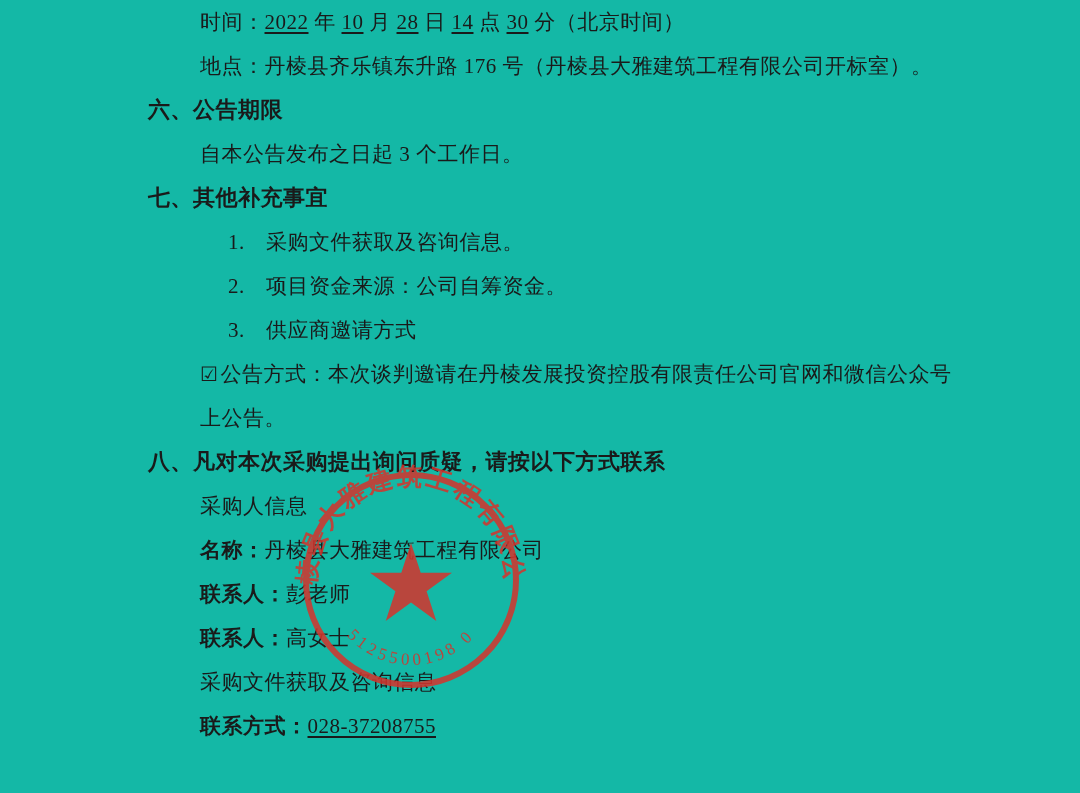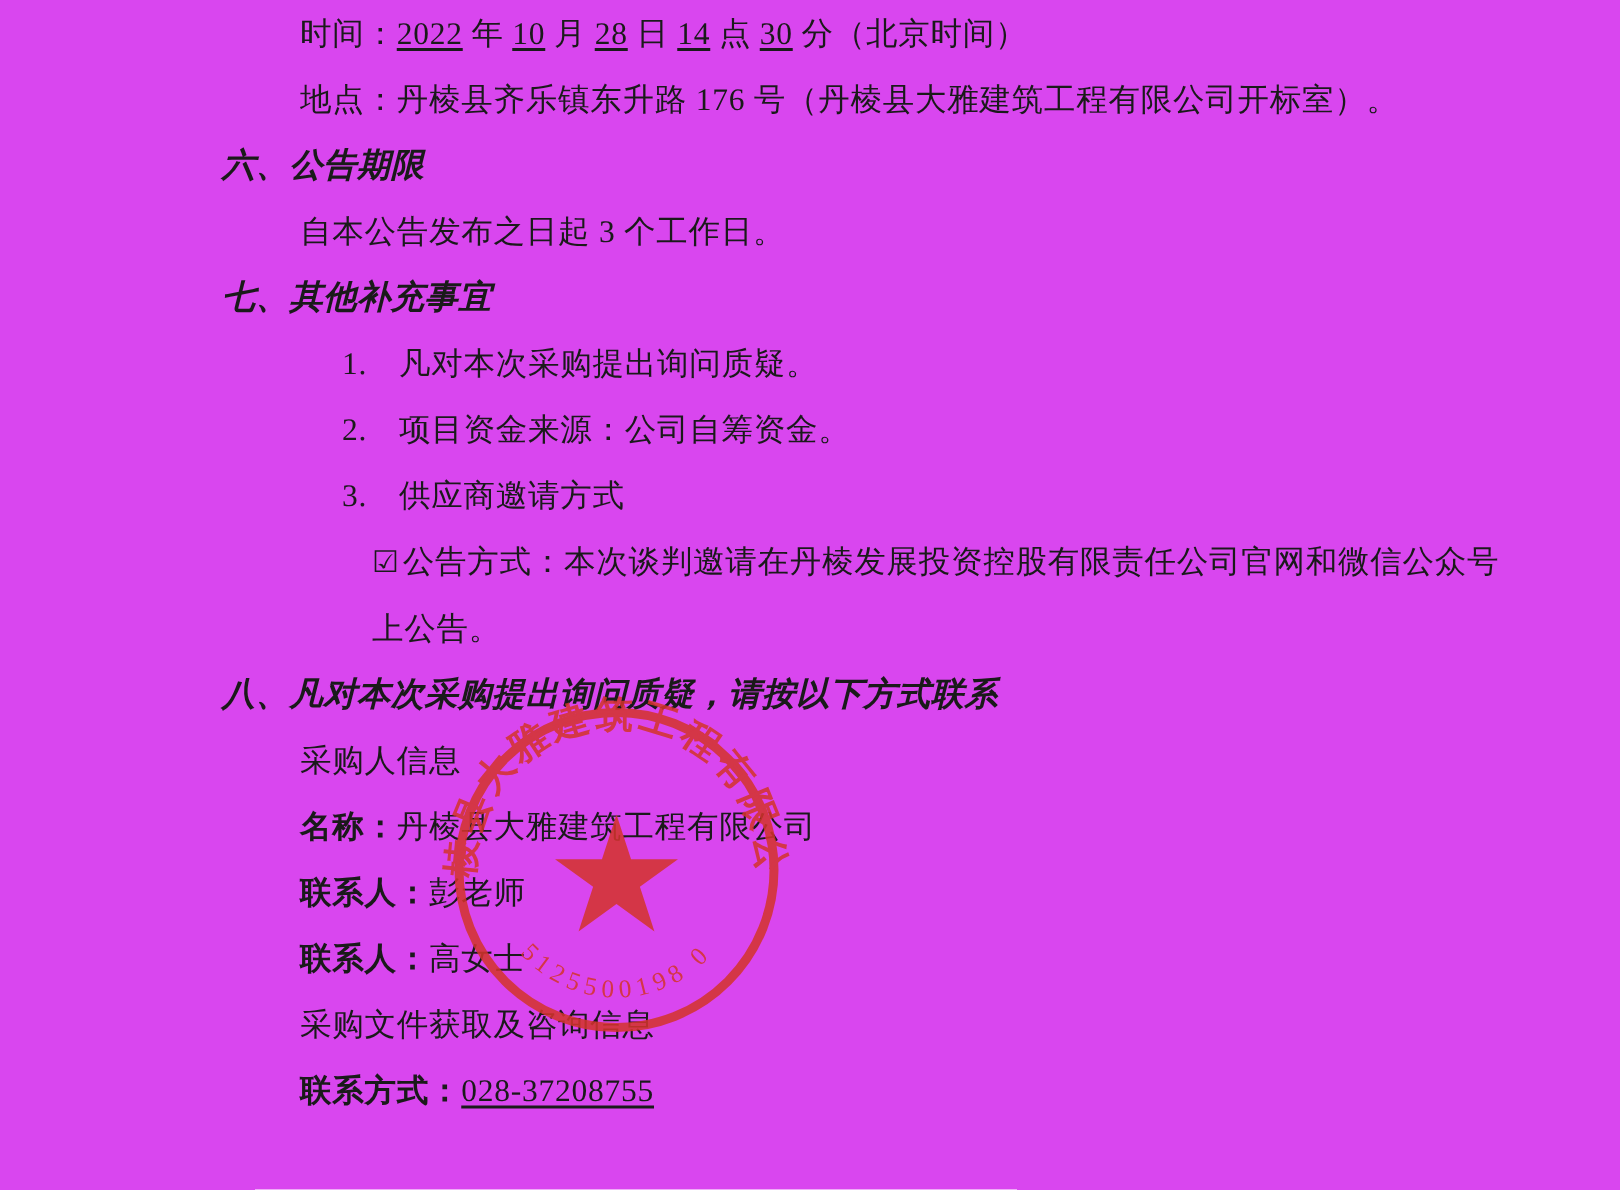--- a/index.html
+++ b/index.html
@@ -11,53 +11,52 @@
     width: 1080px;
     height: 793px;
     position: relative;
     overflow: hidden;
     font-family: "Liberation Serif", "DejaVu Serif", serif;
     color: #1a1a1a;
   }
   .page {
     position: absolute;
     inset: 0;
-    background: #d946ef;
+    background: #14b8a6;
   }
   .doc {
     position: absolute;
     left: 0;
     top: 0;
     width: 1080px;
     padding: 0;
   }
   .line {
     position: relative;
     font-size: 21px;
     line-height: 44px;
     letter-spacing: 0.5px;
     white-space: nowrap;
   }
   .indent-1 { padding-left: 200px; }
-  .indent-head { padding-left: 148px; font-style: italic; }
+  .indent-head { padding-left: 148px; }
   .indent-num { padding-left: 228px; }
   .indent-chk { padding-left: 200px; }
   .bold { font-weight: bold; font-family: Liberation Serif, serif; }
   .ul {
     text-decoration: underline;
     text-underline-offset: 3px;
   }
   .heading {
     font-weight: bold;
     font-size: 22px;
   }
   .wrap-line {
     white-space: normal;
     width: 760px;
-    margin-left: 48px;
   }
   .num-label {
     display: inline-block;
     width: 38px;
   }
   .chk {
     font-size: 20px;
     margin-right: 2px;
   }
   
@@ -88,21 +87,21 @@
     <div class="line indent-head heading">
       <span>六、</span><span>公告期限</span>
     </div>
     <div class="line indent-1">自本公告发布之日起 3 个工作日。</div>
 
     <div class="line indent-head heading">
       <span>七、</span><span>其他补充事宜</span>
     </div>
 
     <div class="line indent-num">
-      <span class="num-label">1.</span><span>凡对本次采购提出询问质疑。</span>
+      <span class="num-label">1.</span><span>采购文件获取及咨询信息。</span>
     </div>
     <div class="line indent-num">
       <span class="num-label">2.</span><span>项目资金来源：公司自筹资金。</span>
     </div>
     <div class="line indent-num">
       <span class="num-label">3.</span><span>供应商邀请方式</span>
     </div>
 
     <div class="line indent-chk wrap-line">
       <span class="chk">☑</span><span>公告方式：本次谈判邀请在丹棱发展投资控股有限责任公司官网和微信公众号上公告。</span>

